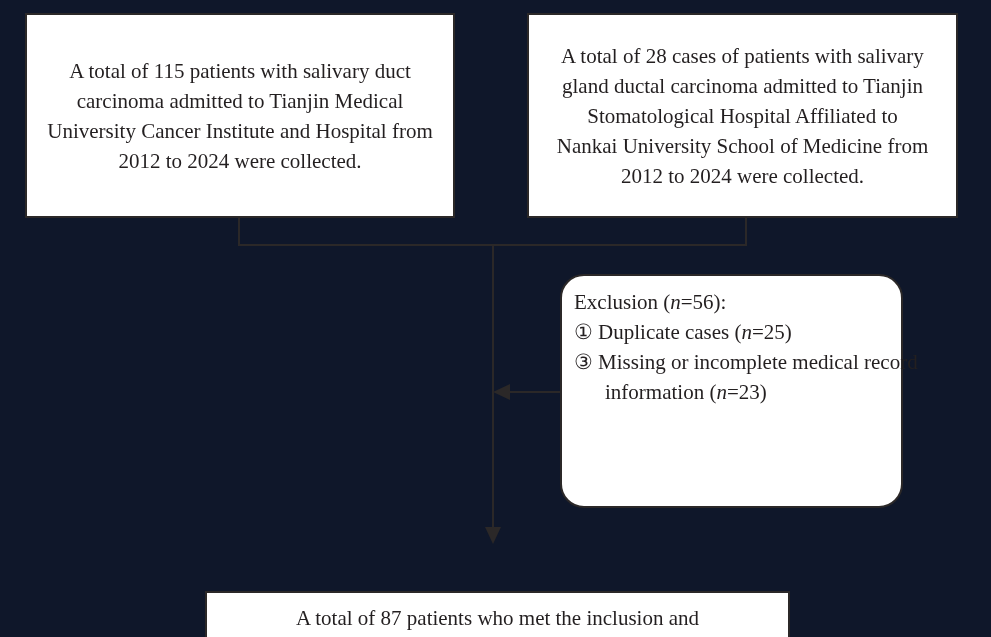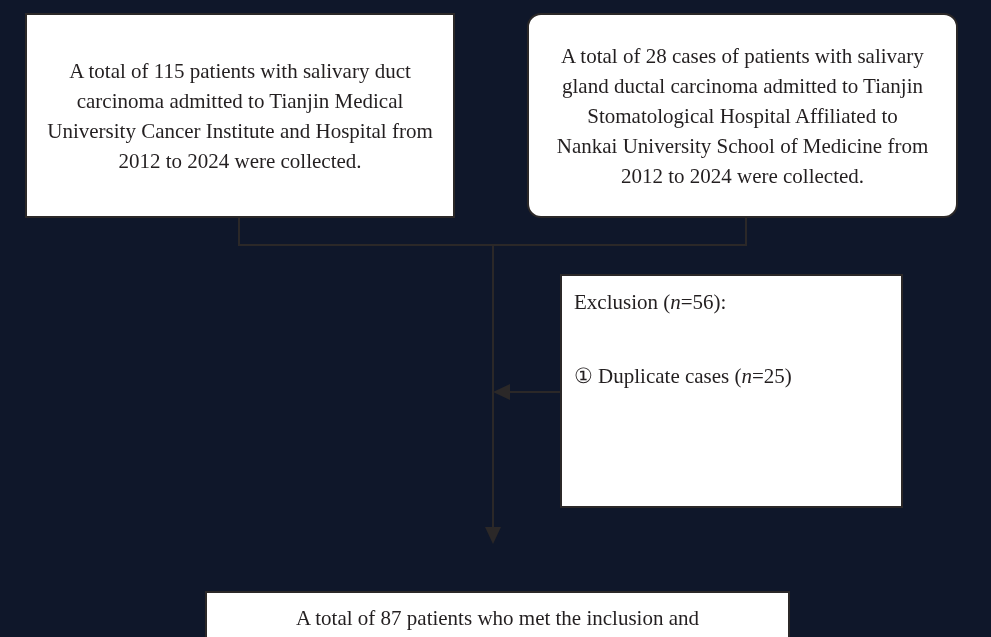--- a/index.html
+++ b/index.html
@@ -25,28 +25,28 @@
     line-height: 30px;
   }
   .box.centered {
     display: flex;
     align-items: center;
     justify-content: center;
     text-align: center;
   }
   .box-source-left   { left: 25px;  top: 13px;  width: 430px; height: 205px; }
   .box-source-left .inner  { width: 400px; }
-  .box-source-right  { left: 527px; top: 13px;  width: 431px; height: 205px; border-radius: 14px; }
+  .box-source-right  { left: 527px; top: 13px;  width: 431px; height: 205px; }
   .box-source-right .inner { width: 374px; }
-  .box-exclusion     { left: 560px; top: 274px; width: 343px; height: 234px; padding: 11px 4px 8px 12px; }
+  .box-exclusion     { left: 560px; top: 274px; width: 343px; height: 234px; padding: 11px 4px 8px 12px; border-radius: 24px; }
   .box-result        { left: 205px; top: 545px; width: 585px; height: 83px; margin-top: 46px; }
   .box-result .inner { width: 430px; }
 
   .excl-title { width: 344px; }
-  .excl-item  { width: 344px; padding-left: 31px; text-indent: -31px; margin-top: 44px; }
+  .excl-item  { width: 344px; padding-left: 31px; text-indent: -31px; }
   .excl-item.nowrap { white-space: nowrap; width: auto; }
 
   i { font-style: italic; }
 
   .line {
     position: absolute;
     background: #2b2828;
   }
   .arrowhead {
     position: absolute;
@@ -89,19 +89,20 @@
   <div class="line h-connector"></div>
   <div class="line v-center"></div>
   <div class="arrowhead arrowhead-down"></div>
 
   <div class="line excl-arrow-line"></div>
   <div class="arrowhead arrowhead-left"></div>
 
   <div class="box box-exclusion">
     <div class="excl-title">Exclusion (<i>n</i>=56):</div>
     <div class="excl-item">① Duplicate cases (<i>n</i>=25)</div>
+    <div class="excl-item">③ Missing or incomplete medical record information (<i>n</i>=23)</div>
   </div>
 
   <div class="box centered box-result">
     <div class="inner">A total of 87 patients who met the inclusion and exclusion criteria were included.</div>
   </div>
 
 </div>
 
 </body></html>

